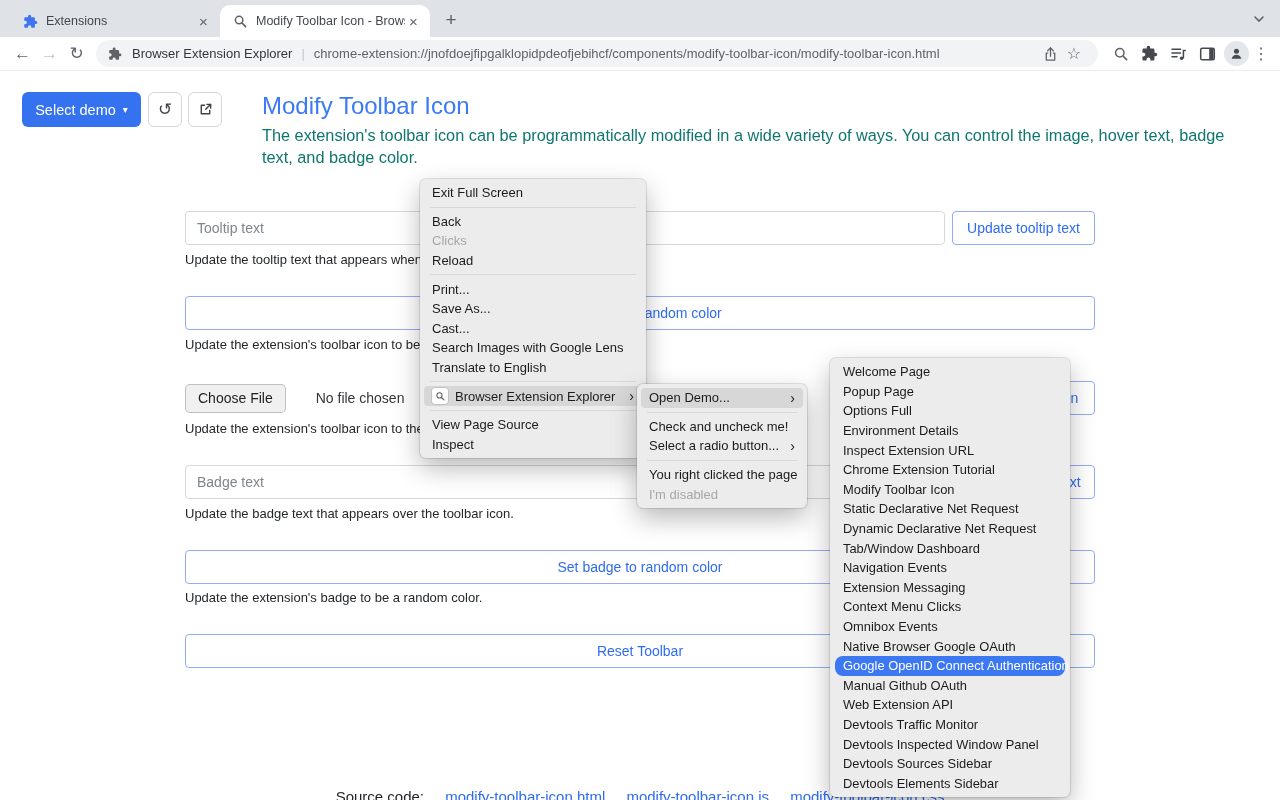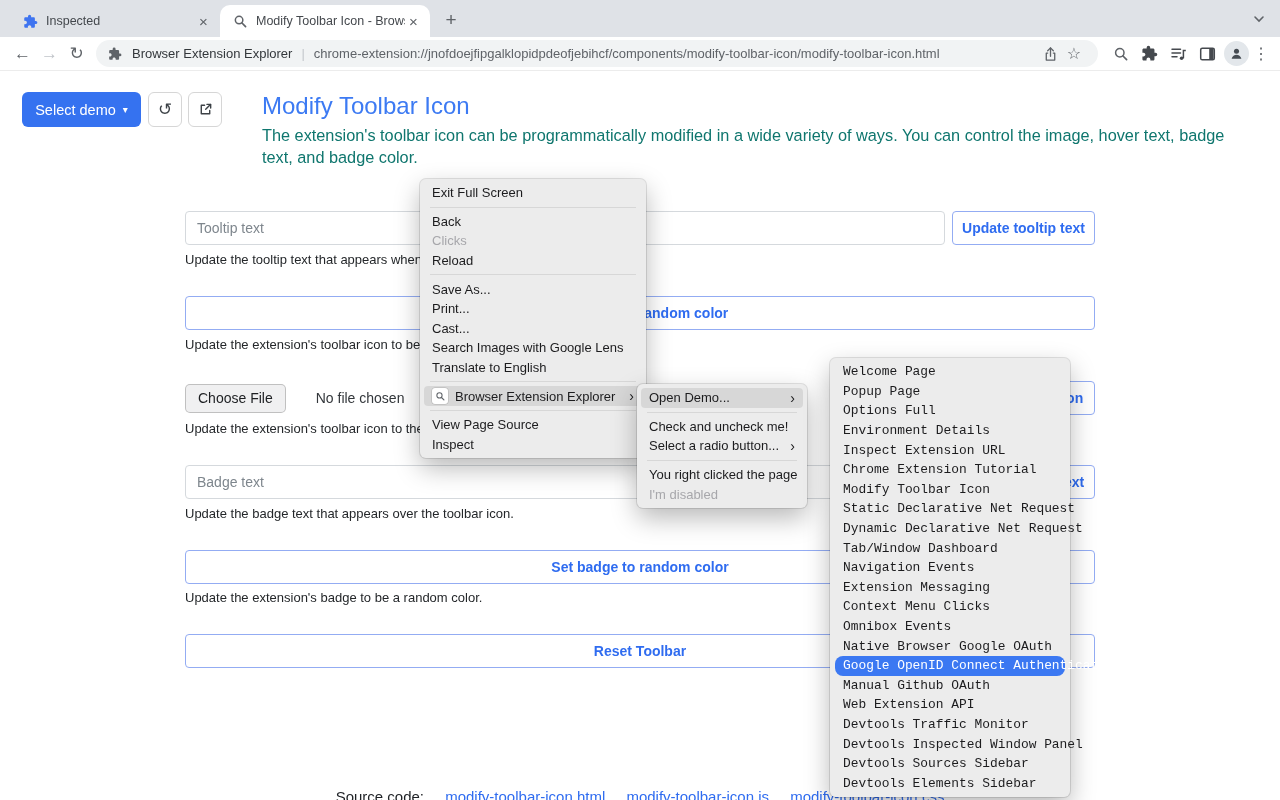--- a/index.html
+++ b/index.html
@@ -46,21 +46,21 @@
   #undo-btn { left:148px; }
   #open-btn { left:188px; }
 
   .page-title { position:absolute; left:262px; top:20px; font-size:24px; color:#3c7af3; font-weight:400; }
   .page-desc { position:absolute; left:262px; top:53px; width:972px; font-size:16.3px; line-height:21.5px; color:#0f766e; }
 
   .text-input { position:absolute; left:185px; width:760px; height:34px; border:1px solid #d5d9dd; border-radius:4px;
     background:#fff; padding:0 11px; font-size:14px; color:#222; font-family:"Liberation Sans",sans-serif; }
   .text-input::placeholder { color:#7e868d; }
   .btn-outline { position:absolute; background:#fff; border:1px solid #93acf3; border-radius:4px; color:#2f6cf0;
-    font-size:14px; height:34px; display:flex; align-items:center; justify-content:center; white-space:nowrap;font-weight:bold; }
+    font-size:14px; height:34px; display:flex; align-items:center; justify-content:center; white-space:nowrap; }
   .helper { position:absolute; left:185px; font-size:13px; color:#24272a; }
 
   #tooltip-input { top:139px; }  #tooltip-btn { left:952px; top:139px; width:143px; }
   #tooltip-helper { top:180px; }
   #icon-color-btn { left:185px; top:224px; width:910px; }
   #icon-color-helper { top:265px; }
   .file-row { position:absolute; left:185px; top:311px; height:30px; display:flex; align-items:center; gap:30px; }
   .file-btn { background:#f0f0f1; border:1px solid rgba(0,0,0,.2); border-radius:5px; height:29px; padding:0 12px;
     font-size:14px; color:#1d1f22; display:flex; align-items:center; }
   .file-status { font-size:14px; color:#33373b; }
@@ -83,36 +83,36 @@
   .mitem.disabled { color:#a7a7ab; }
   .mitem.hl-gray { background:rgba(0,0,0,.085); }
   .mitem.hl-blue { background:#3b78f2; color:#fff;border-radius:8px; }
   .mchev { margin-left:auto; padding-left:10px; font-size:14px; line-height:1; }
   .msep { height:1px; background:#d7d7d7; margin:4px 10px; }
   .mficon { width:16px; height:16px; background:#fff; border-radius:3px; margin-right:7px;
     box-shadow:0 0 0 .5px rgba(0,0,0,.18); display:flex; align-items:center; justify-content:center; flex:none; }
   .mficon svg { width:11px; height:11px; }
   #menu-main { left:420px; top:107px; width:226px; }
   #menu-sub1 { left:637px; top:312px; width:170px; }
-  #menu-sub2 { left:830px; top:286px; width:240px; font-size:12.9px;font-family:Liberation Mono, monospace; }
+  #menu-sub2 { left:830px; top:286px; width:240px; font-size:12.9px; }
   #menu-sub2 .mitem { margin:0 5px; padding:0 6px 0 8px; }
 
   svg { display:block; }
 </style>
 </head>
 <body>
 
 <div class="tabstrip">
   <div class="tab inactive">
     <span class="favicon">
       <svg width="15" height="15" viewBox="0 0 24 24">
           <path fill="#3f74f0" d="M20.5 11H19V7c0-1.1-.9-2-2-2h-4V3.5a2.5 2.5 0 0 0-5 0V5H4c-1.1 0-2 .9-2 2v3.8h1.5c1.5 0 2.7 1.2 2.7 2.7S5 16.2 3.5 16.2H2V20c0 1.1.9 2 2 2h3.8v-1.5c0-1.5 1.2-2.7 2.7-2.7 1.5 0 2.7 1.2 2.7 2.7V22H17c1.1 0 2-.9 2-2v-4h1.5a2.5 2.5 0 0 0 0-5z"></path>
         </svg>
     </span>
-    <span class="tab-title">Inspected</span>
+    <span class="tab-title">Extensions</span>
     <span class="tab-close">×</span>
   </div>
   <div class="tab active">
     <span class="favicon">
       <svg width="15" height="15" viewBox="0 0 16 16">
           <circle cx="6.5" cy="6.5" r="4" fill="none" stroke="#5f6368" stroke-width="1.6"></circle>
           <line x1="9.6" y1="9.6" x2="13.4" y2="13.4" stroke="#5f6368" stroke-width="1.8" stroke-linecap="round"></line>
         </svg>
     </span>
     <span class="tab-title">Modify Toolbar Icon - Browser</span>
@@ -248,24 +248,24 @@
         <span>Back</span>
       </div>
       <div class="mitem disabled">
         <span>Clicks</span>
       </div>
       <div class="mitem">
         <span>Reload</span>
       </div>
       <div class="msep"></div>
       <div class="mitem">
+        <span>Print...</span>
+      </div>
+      <div class="mitem">
         <span>Save As...</span>
-      </div>
-      <div class="mitem">
-        <span>Print...</span>
       </div>
       <div class="mitem">
         <span>Cast...</span>
       </div>
       <div class="mitem">
         <span>Search Images with Google Lens</span>
       </div>
       <div class="mitem">
         <span>Translate to English</span>
       </div>

